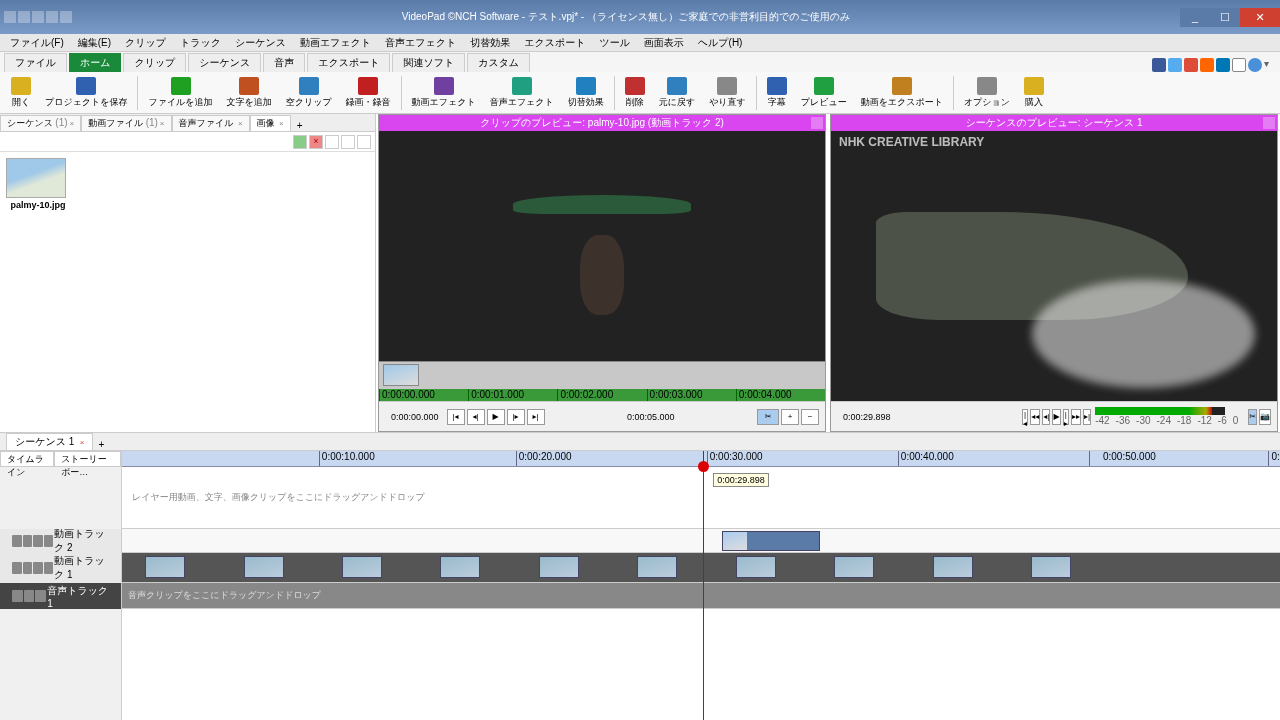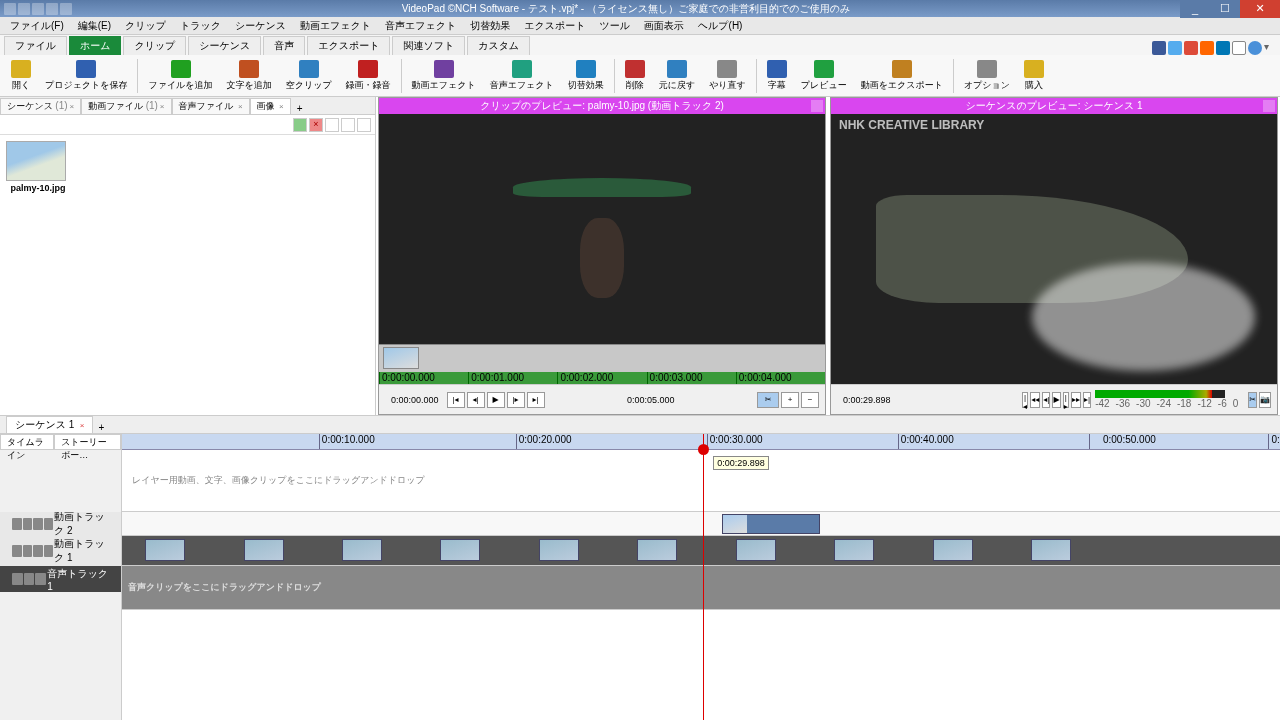--- a/index.html
+++ b/index.html
@@ -1,17 +1,17 @@
 <!DOCTYPE html>
 <html><head>
 <meta charset="utf-8">
 <style>
 * { margin:0; padding:0; box-sizing:border-box; font-family:"Meiryo","MS PGothic",sans-serif; font-size:10px; }
 body { background:#fff; width:1280px; height:720px; overflow:hidden; position:relative; }
-.titlebar { height:17px; background:linear-gradient(#5a7ba8,#7a9bc8); color:#fff; display:flex; align-items:center; padding:0 2px; }
+.titlebar { height:34px; background:linear-gradient(#5a7ba8,#7a9bc8); color:#fff; display:flex; align-items:center; padding:0 2px; }
 .titlebar .icons { display:flex; gap:2px; margin-left:2px; }
 .titlebar .icons span { width:12px; height:12px; background:rgba(255,255,255,.3); border-radius:1px; }
 .titlebar .title { flex:1; text-align:center; font-size:10px; }
 .winbtns { display:flex; margin-right:-2px; }
 .winbtns button { width:30px; height:19px; border:none; color:#fff; background:#5a7ba8; font-size:11px; cursor:pointer; }
 .winbtns .close { background:#d04030; width:40px; }
 .menubar { height:18px; background:#e8e8e8; display:flex; align-items:center; padding:0 4px; gap:2px; border-bottom:1px solid #ccc; }
 .menubar span { padding:1px 6px; cursor:pointer; font-size:10px; }
 .tabbar { height:20px; background:#f5f5f5; display:flex; align-items:flex-end; padding-left:4px; }
 .tabbar .tab { padding:2px 10px; border:1px solid #ccc; border-bottom:none; background:#eee; margin-right:2px; cursor:pointer; font-size:10px; }
@@ -79,21 +79,21 @@
 .trackhead .tico { width:12px; height:12px; background:#888; border-radius:1px; }
 .trackbody { flex:1; position:relative; background:#f8f8f8; }
 .overlay-track { height:62px; }
 .overlay-track .trackbody { background:#fff; display:flex; align-items:center; padding-left:10px; color:#888; font-size:9px; }
 .vt2 { height:24px; }
 .vt2 .clip { position:absolute; top:2px; height:20px; background:#5a7ba8; border:1px solid #446; }
 .vt2 .clip .cth { width:24px; height:100%; background:linear-gradient(160deg,#ace,#ddd); float:left; }
 .vt1 { height:30px; }
 .vt1 .trackbody { background:#555; }
 .vt1 .clip { position:absolute; top:3px; height:22px; background:linear-gradient(160deg,#9bc,#bcd); border:1px solid #446; width:40px; }
-.at1 { height:44px;font-weight:bold; }
+.at1 { height:26px; }
 .at1 .trackbody { background:#888; color:#ddd; font-size:9px; display:flex; align-items:center; padding-left:6px; }
 .void { flex:1; background:#fff; }
 </style>
 </head>
 <body>
 
 <div class="titlebar">
   <div class="icons">
     <span></span>
       <span></span>

